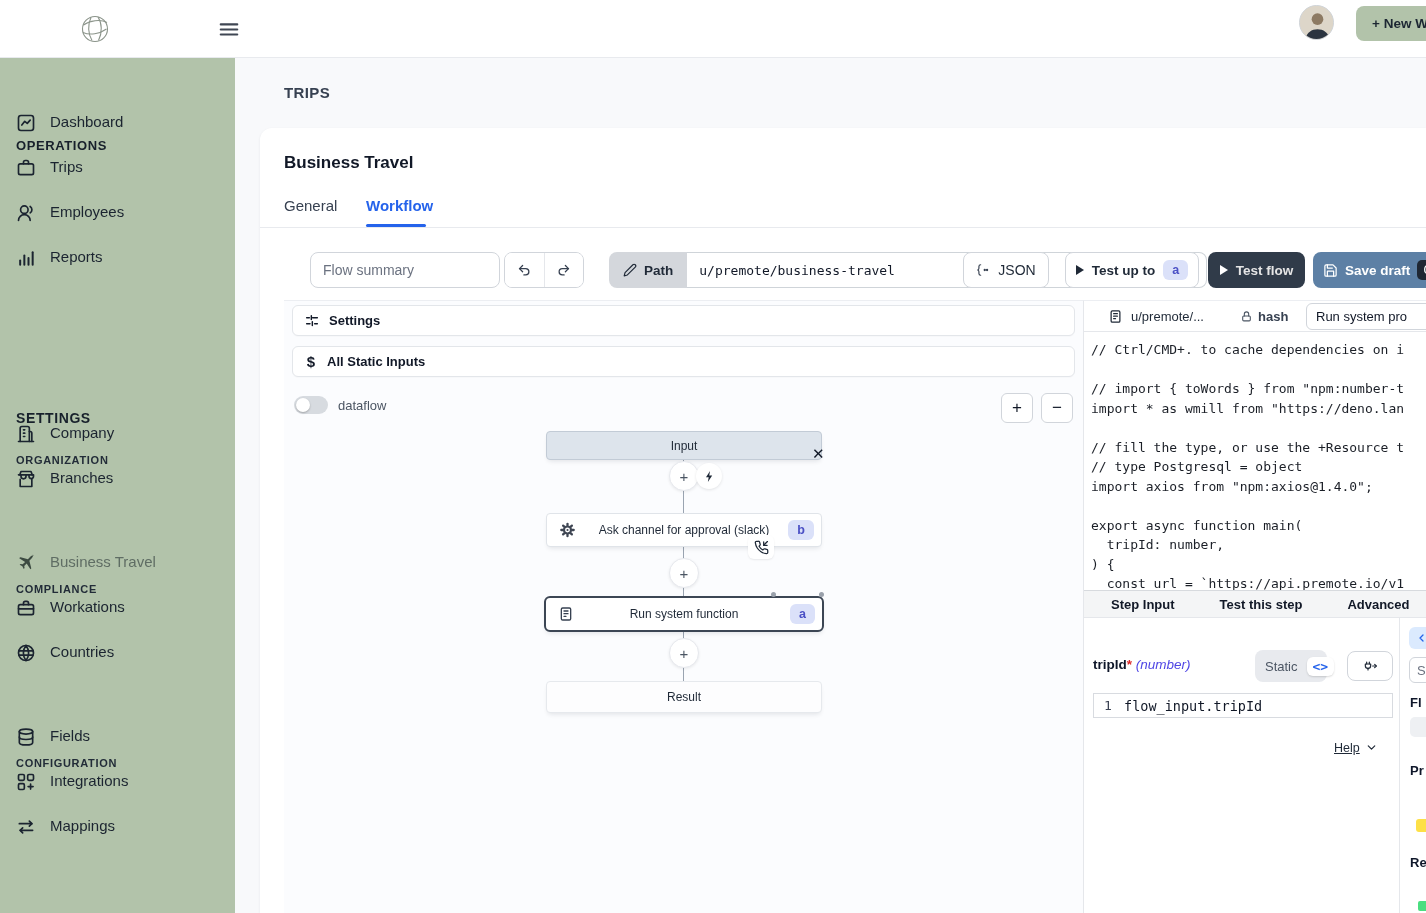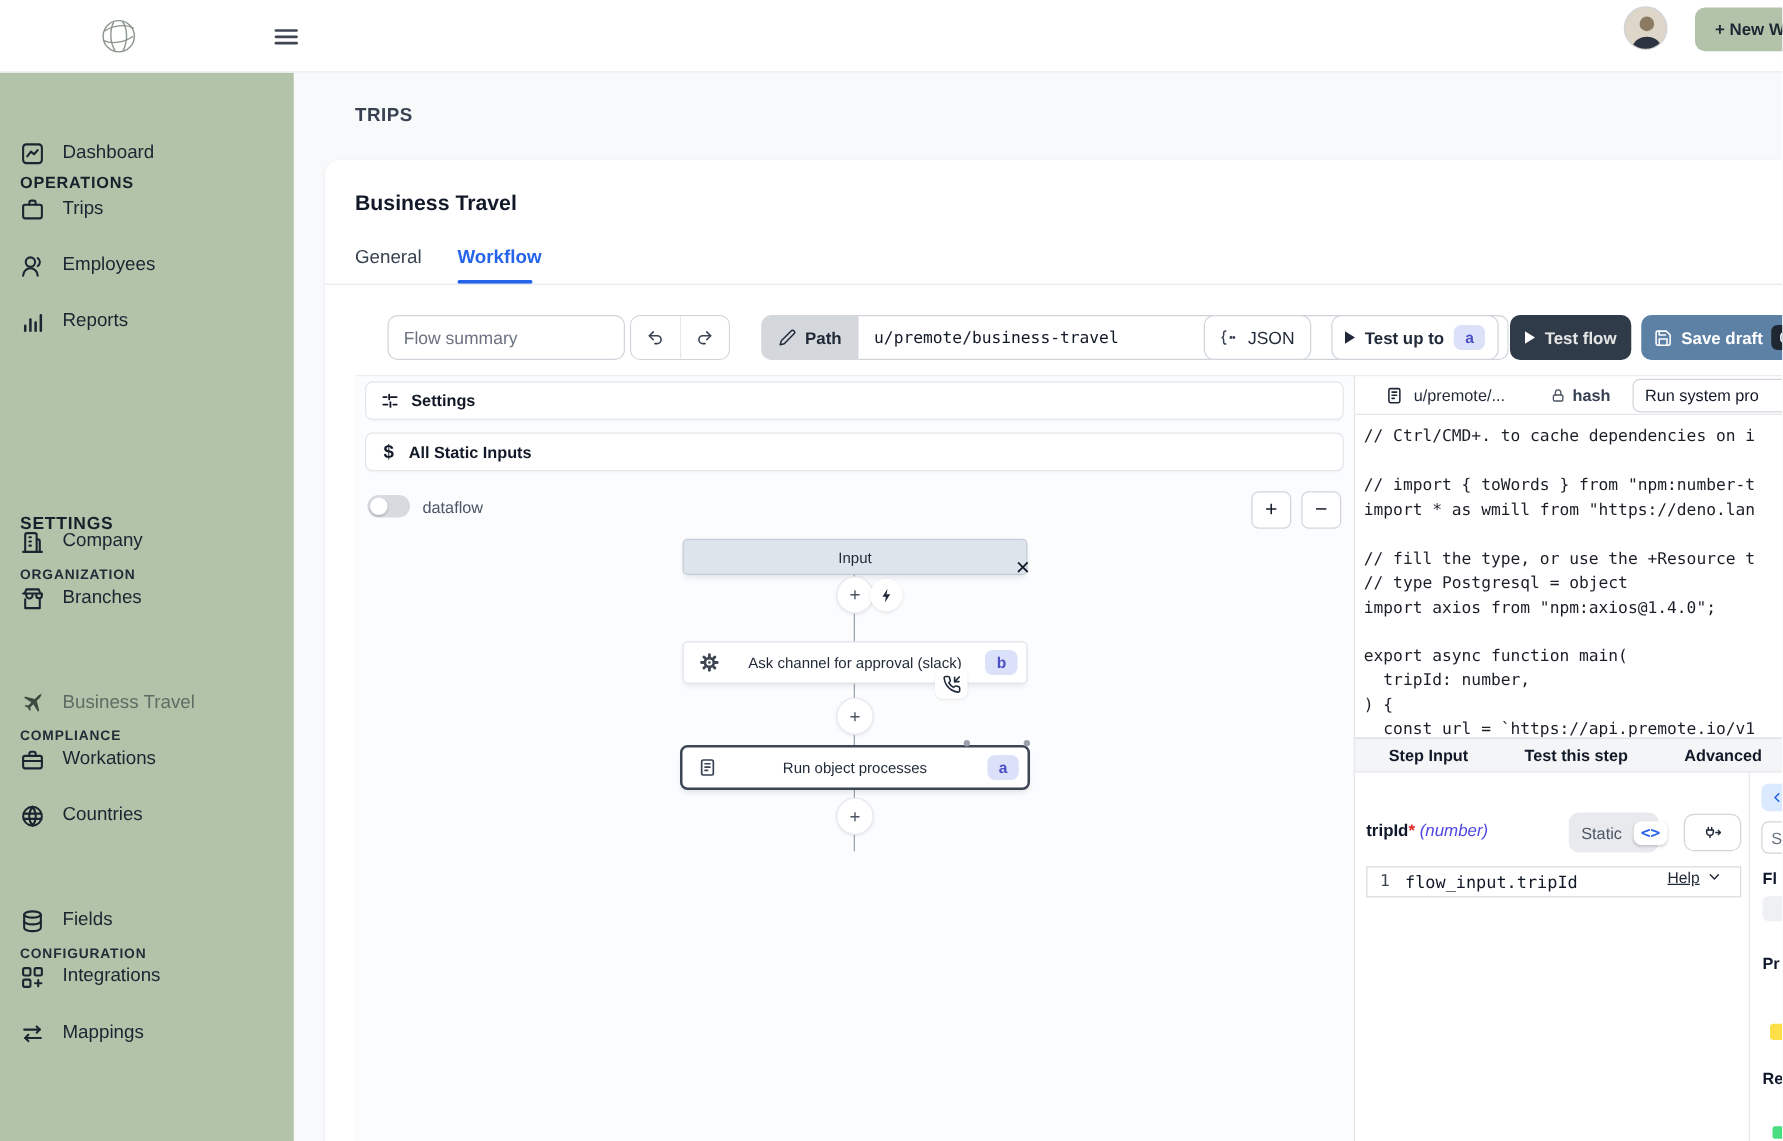--- a/index.html
+++ b/index.html
@@ -92,21 +92,21 @@
   .field-name { font-weight:700; }
   .req { color:#dc2626; font-weight:700; }
   .field-type { font-style:italic; color:#4f46e5; }
   .static-group { position:absolute; left:171px; top:349px; width:72px; height:32px; background:#e8eaee; border-radius:8px; display:flex; align-items:center; padding:3px; gap:2px; }
   .static-lbl { font-size:13px; color:#4b5563; padding:0 7px; cursor:pointer; }
   .code-pill { background:#fff; border-radius:6px; box-shadow:0 1px 2px rgba(0,0,0,.15); padding:2px 6px; font-family:"DejaVu Sans Mono", monospace; font-size:13px; font-weight:700; color:#2563eb; cursor:pointer; }
   .plug-btn { position:absolute; left:263px; top:350px; width:46px; height:30px; background:#fff; border:1px solid #d1d5db; border-radius:8px; display:flex; align-items:center; justify-content:center; color:#1f2937; cursor:pointer; }
   .expr-editor { position:absolute; left:9px; top:392px; width:300px; height:25px; border:1px solid #d8dbe0; background:#fff; display:flex; align-items:stretch; overflow:hidden; }
   .line-no { width:28px; display:flex; align-items:center; justify-content:center; font-family:"DejaVu Sans Mono", monospace; font-size:13px; color:#3b4252; }
   .expr-code { flex:1; display:flex; align-items:center; font-family:"DejaVu Sans Mono", monospace; font-size:13.5px; color:#111827; padding-left:2px; }
-  .help-link { position:absolute; left:250px; top:394px; display:flex; gap:5px; font-size:12.5px; color:#1f2937; cursor:pointer; }
+  .help-link { position:absolute; left:250px; top:440px; display:flex; gap:5px; font-size:12.5px; color:#1f2937; cursor:pointer; }
   .help-link .h { text-decoration:underline; }
   .mini-divider { position:absolute; left:315px; top:317px; width:1px; height:296px; background:#e5e7eb; }
   .mini-col .frag-lbl { position:absolute; left:326px; font-size:13px; font-weight:700; color:#0f172a; white-space:nowrap; }
   .blue-pill { position:absolute; left:325px; top:326px; width:30px; height:22px; background:#dbeafe; border-radius:6px; display:flex; align-items:center; padding-left:7px; color:#2563eb; cursor:pointer; }
   .s-input { position:absolute; left:325px; top:356px; width:30px; height:26px; background:#fff; border:1px solid #d1d5db; border-radius:6px; font-size:13px; color:#6b7280; display:flex; align-items:center; padding-left:7px; }
   .gray-pill { position:absolute; left:326px; top:416px; width:28px; height:20px; background:#eef0f3; border-radius:5px; }
   .y-dot { position:absolute; left:332px; top:518px; width:13px; height:13px; background:#fde047; border-radius:3px; }
   .g-dot { position:absolute; left:334px; top:600px; width:10px; height:10px; background:#4ade80; border-radius:2px; }
   svg { display:block; }
 </style>
@@ -412,28 +412,31 @@
 
       <div class="conn" style="left:385px; top:257px">+</div>
 
       <div class="node node-run">
         <span class="n-ic">
           <svg viewBox="0 0 24 24" width="16" height="16" fill="none" stroke="#374151" stroke-width="2" stroke-linecap="round">
               <rect x="5" y="3" width="14" height="18" rx="2"></rect>
               <path d="M9 7.5h6M9 11.5h6M9 15.5h3"></path>
             </svg>
         </span>
-        <span>Run object processes</span>
+        <span>Run system function</span>
         <span class="n-badge badge">a</span>
       </div>
       <div class="dot" style="left:487px"></div>
       <div class="dot" style="left:535px"></div>
 
       <div class="conn" style="left:385px; top:337px">+</div>
 
+      <div class="node node-result">
+        <span>Result</span>
+      </div>
     </div>
 
     <div class="rpanel">
       <div class="rp-head">
         <div class="rp-path">
           <span>
               <svg viewBox="0 0 24 24" width="15" height="15" fill="none" stroke="#1f2937" stroke-width="2" stroke-linecap="round">
                 <rect x="5" y="3" width="14" height="18" rx="2"></rect>
                 <path d="M9 7.5h6M9 11.5h6M9 15.5h3"></path>
               </svg>

